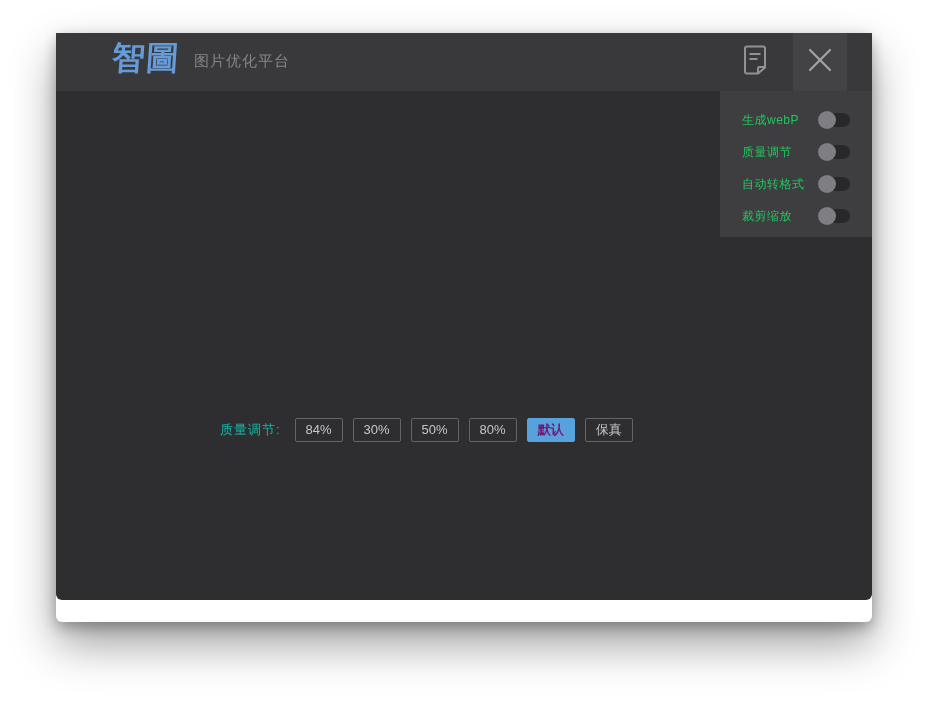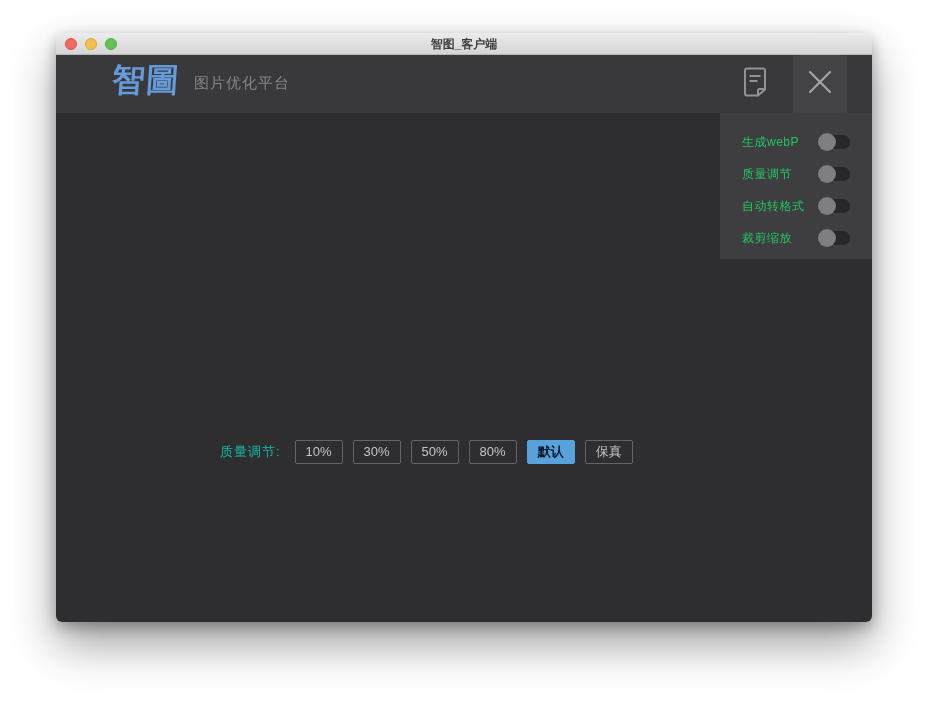--- a/index.html
+++ b/index.html
@@ -48,49 +48,41 @@
   .drop-text { margin-top:30px; font-size:19px; color:#47474b; letter-spacing:0.5px; }
 
   
   .quality-row { position:absolute; left:144px; top:327px; height:24px;
                  display:flex; align-items:center; }
   .q-label { font-size:13px; color:#14b8a6; margin-right:14px; letter-spacing:1px;margin-left:20px; }
   .q-btn { width:48px; height:24px; margin-right:10px; background:transparent;
            border:1px solid #646467; border-radius:2px; color:#c6c6c8; font-size:13px;
            line-height:22px; text-align:center; cursor:pointer;
            font-family:"Liberation Sans", sans-serif; }
-  .q-btn.active { background:#57a1dd; border-color:#57a1dd; color:#0f172a; font-weight:bold; }
+  .q-btn.active { background:#57a1dd; border-color:#57a1dd; color:#701a75; font-weight:bold; }
 
   
   .panel { position:absolute; top:0; right:0; width:152px; height:146px;
            background:#3e3e41; padding:13px 0 0 22px; z-index:2; }
   .caret { position:absolute; top:-12px; left:87px; width:0; height:0;
            border-left:13px solid transparent; border-right:13px solid transparent;
            border-bottom:12px solid #3e3e41; }
   .p-row { display:flex; align-items:center; height:32px; }
   .p-label { width:78px; font-size:12px; color:#22c55e; letter-spacing:0.5px; }
   .toggle { position:relative; width:30px; height:14px; border-radius:7px;
             background:#28282a; margin-left:0; cursor:pointer; }
   .knob { position:absolute; left:-2px; top:-2px; width:18px; height:18px;
           border-radius:50%; background:#7f7f83; }
 </style>
 </head>
 <body>
 
 <div class="page">
   <div class="window">
 
-    <div class="titlebar">
-      <div class="traffic">
-        <span class="tl red"></span>
-        <span class="tl yellow"></span>
-        <span class="tl green"></span>
-      </div>
-      <div class="win-title">智图_客户端</div>
-    </div>
 
     <div class="header">
       <div class="brand">
         <span class="logo">智圖</span>
         <span class="subtitle">图片优化平台</span>
       </div>
       <div class="hl-col"></div>
       <div class="icon-btn icon-doc-btn">
         <span>
           <svg width="24" height="30" viewBox="0 0 24 30" fill="none">
@@ -109,21 +101,21 @@
           </svg>
         </span>
       </div>
     </div>
 
     <div class="content">
 
 
       <div class="quality-row">
         <span class="q-label">质量调节:</span>
-        <button class="q-btn">10%</button>
+        <button class="q-btn">84%</button>
         <button class="q-btn">30%</button>
         <button class="q-btn">50%</button>
         <button class="q-btn">80%</button>
         <button class="q-btn active">默认</button>
         <button class="q-btn">保真</button>
       </div>
 
       <div class="panel">
         <div class="caret"></div>
 

